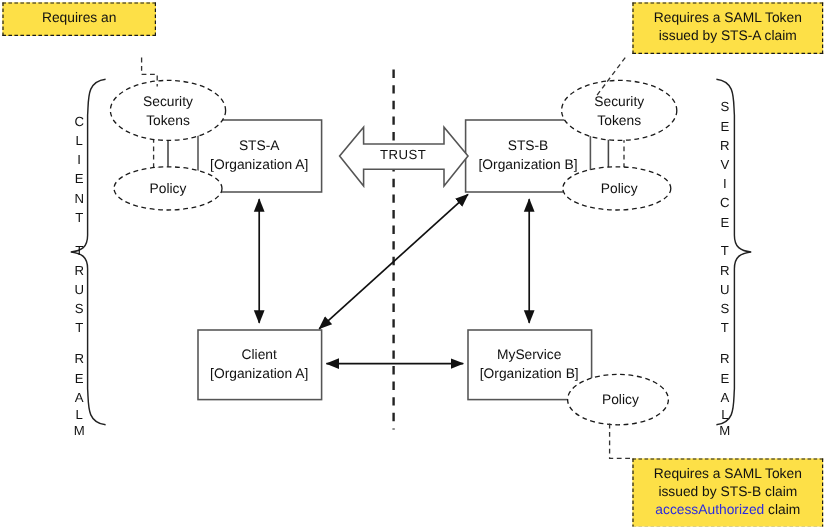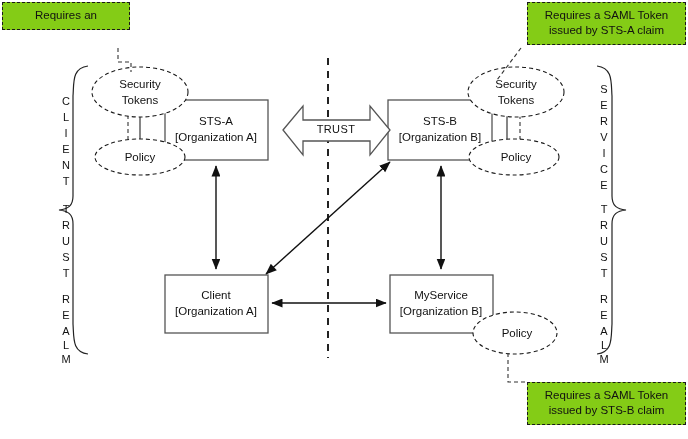--- a/index.html
+++ b/index.html
@@ -82,21 +82,21 @@
     fill: none;
   }
   .braceLine {
     stroke: #222222;
     stroke-width: 1.2;
     fill: none;
   }
   .calloutBox {
     position: absolute;
     box-sizing: border-box;
-    background: #84cc16;
+    background: #fde047;
     border: 1.6px dashed #1a1a1a;
     font-family: "Liberation Sans", sans-serif;
     font-size: 11.5px;
     color: #111111;
     line-height: 15px;
     text-align: center;
     padding: 5px 8px 6px 8px;
     white-space: nowrap;
   }
   .claim {
@@ -255,15 +255,16 @@
   </div>
 
   <div class="calloutBox" style="left:527px; top:2px; width:159px;">
     <div>Requires a SAML Token</div>
     <div>issued by STS-A claim</div>
   </div>
 
   <div class="calloutBox" style="left:527px; top:382px; width:159px;">
     <div>Requires a SAML Token</div>
     <div>issued by STS-B claim</div>
+    <div><span class="claim">accessAuthorized</span><span> claim</span></div>
   </div>
 
 </div>
 
 </body></html>

